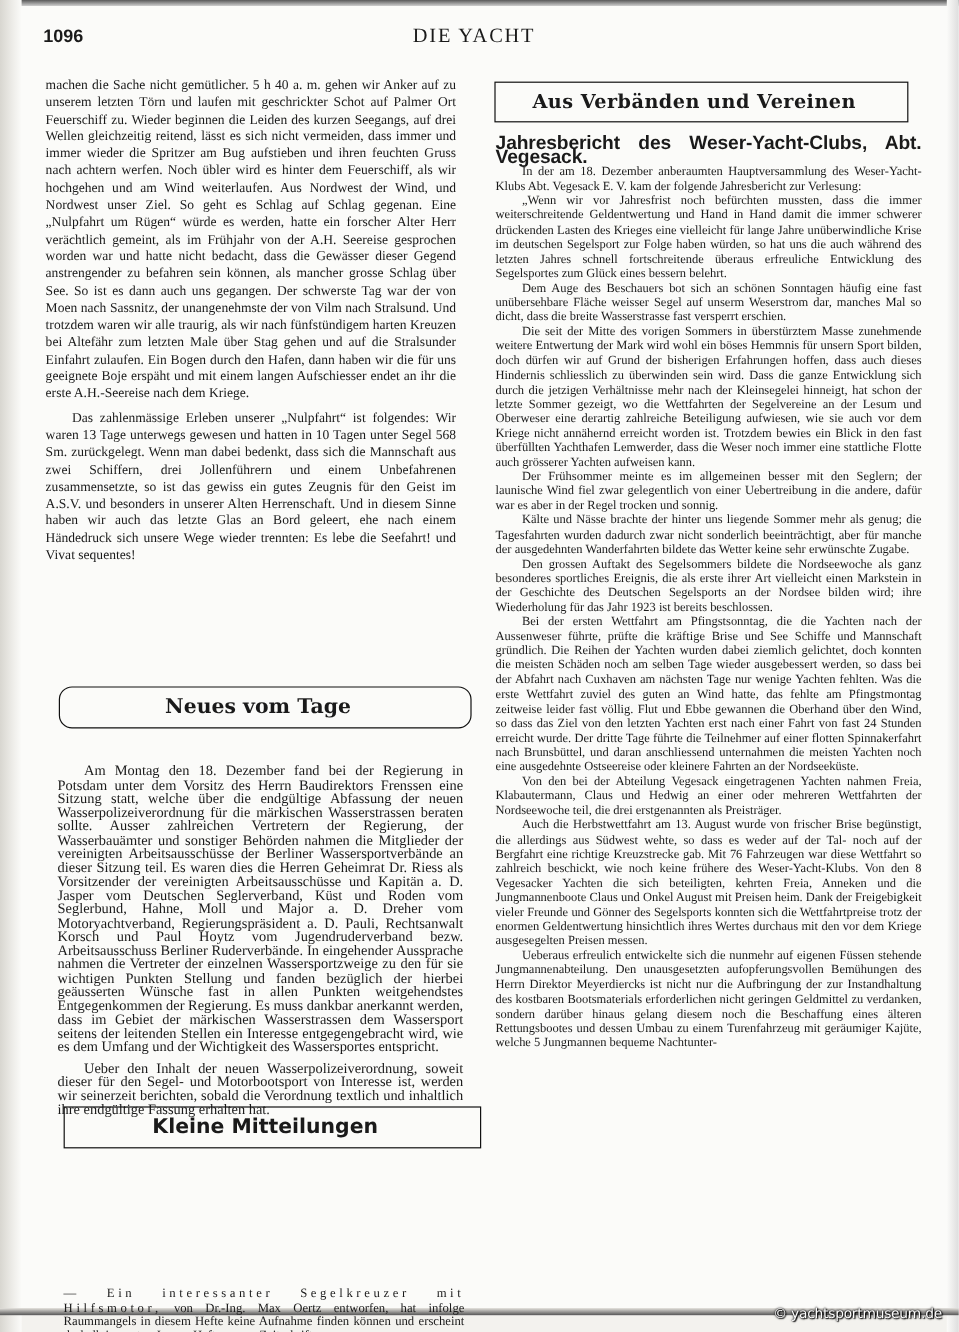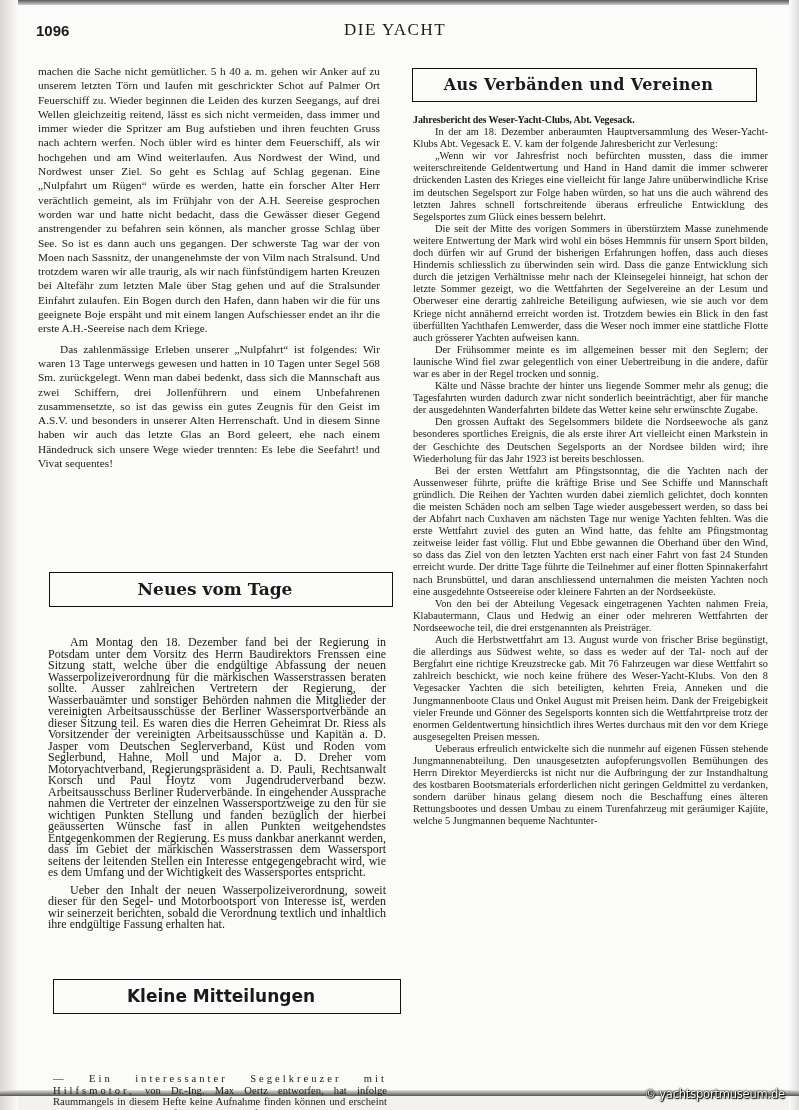--- a/index.html
+++ b/index.html
@@ -29,34 +29,34 @@
   .col p.indent { text-indent: 22px; }
   .col p.gap { margin-top: 6px; }
 
   .section-box {
     border: 1.5px solid #111;
     text-align: center;
     font-weight: bold;
     font-family: "DejaVu Serif", serif;
     padding: 6px 12px 7px 0;
   }
-  .box-neues { position: absolute; left: 49px; top: 572px; width: 330px; font-size: 17px; }
-  .box-kleine { position: absolute; left: 53px; top: 979px; width: 334px; font-size: 17px; font-family: "DejaVu Sans", sans-serif; }
+  .box-neues { position: absolute; left: 49px; top: 572px; width: 330px; font-size: 17px; border-radius: 11px; }
+  .box-kleine { position: absolute; left: 53px; top: 922px; width: 334px; font-size: 17px; font-family: "DejaVu Sans", sans-serif; }
   .box-aus { position: absolute; left: 412px; top: 68px; width: 331px; font-size: 16px; letter-spacing: 0.4px; }
 
   .neues-text { position: absolute; left: 48px; top: 637px; width: 338px; font-size: 12px; line-height: 11.5px; text-align: justify; }
   .neues-text p { margin: 0; text-indent: 22px; }
   .neues-text p.gap { margin-top: 6px; }
 
   .kleine-text { position: absolute; left: 53px; top: 1073px; width: 334px; font-size: 10.6px; line-height: 11.6px; text-align: justify; font-family: Liberation Serif, serif; }
   .kleine-text .spaced { letter-spacing: 3px; }
 
   .right-body { position: absolute; left: 413px; top: 114px; width: 355px; font-size: 10.4px; line-height: 12.1px; text-align: justify; }
   .right-body p { margin: 0; text-indent: 22px; }
-  .subhead { font-family: Liberation Serif, serif; font-weight: bold; font-size: 10px; margin: 0 0 5px 0; text-indent: 0 !important; letter-spacing: -0.1px; }
+  .subhead { font-family: Liberation Sans, sans-serif; font-weight: bold; font-size: 16px; margin: 0 0 5px 0; text-indent: 0 !important; letter-spacing: -0.1px; }
 
   .watermark {
     position: absolute; right: 14px; top: 1087px;
     font-family: "DejaVu Sans", sans-serif; font-size: 11.5px; color: #fff;
     text-shadow: 0 0 1px #000, 0 0 2px #000, 1px 1px 1px #000;
     letter-spacing: -0.2px;
   }
 </style>
 </head>
 <body>
@@ -84,20 +84,21 @@
   <div class="section-box box-kleine">Kleine Mitteilungen</div>
   <div class="kleine-text">
     <span class="spaced">— Ein interessanter Segelkreuzer mit Hilfsmotor,</span><span> von Dr.-Ing. Max Oertz entworfen, hat infolge Raummangels in diesem Hefte keine Aufnahme finden können und erscheint deshalb im ersten Januar-Heft unserer Zeitschrift.</span>
   </div>
 
   <div class="section-box box-aus">Aus Verbänden und Vereinen</div>
   <div class="right-body">
     <p class="subhead">Jahresbericht des Weser-Yacht-Clubs, Abt. Vegesack.</p>
     <p>In der am 18. Dezember anberaumten Hauptversammlung des Weser-Yacht-Klubs Abt. Vegesack E. V. kam der folgende Jahresbericht zur Verlesung:</p>
     <p>„Wenn wir vor Jahresfrist noch befürchten mussten, dass die immer weiterschreitende Geldentwertung und Hand in Hand damit die immer schwerer drückenden Lasten des Krieges eine vielleicht für lange Jahre unüberwindliche Krise im deutschen Segelsport zur Folge haben würden, so hat uns die auch während des letzten Jahres schnell fortschreitende überaus erfreuliche Entwicklung des Segelsportes zum Glück eines bessern belehrt.</p>
+    <p>Dem Auge des Beschauers bot sich an schönen Sonntagen häufig eine fast unübersehbare Fläche weisser Segel auf unserm Weserstrom dar, manches Mal so dicht, dass die breite Wasserstrasse fast versperrt erschien.</p>
     <p>Die seit der Mitte des vorigen Sommers in überstürztem Masse zunehmende weitere Entwertung der Mark wird wohl ein böses Hemmnis für unsern Sport bilden, doch dürfen wir auf Grund der bisherigen Erfahrungen hoffen, dass auch dieses Hindernis schliesslich zu überwinden sein wird. Dass die ganze Entwicklung sich durch die jetzigen Verhältnisse mehr nach der Kleinsegelei hinneigt, hat schon der letzte Sommer gezeigt, wo die Wettfahrten der Segelvereine an der Lesum und Oberweser eine derartig zahlreiche Beteiligung aufwiesen, wie sie auch vor dem Kriege nicht annähernd erreicht worden ist. Trotzdem bewies ein Blick in den fast überfüllten Yachthafen Lemwerder, dass die Weser noch immer eine stattliche Flotte auch grösserer Yachten aufweisen kann.</p>
     <p>Der Frühsommer meinte es im allgemeinen besser mit den Seglern; der launische Wind fiel zwar gelegentlich von einer Uebertreibung in die andere, dafür war es aber in der Regel trocken und sonnig.</p>
     <p>Kälte und Nässe brachte der hinter uns liegende Sommer mehr als genug; die Tagesfahrten wurden dadurch zwar nicht sonderlich beeinträchtigt, aber für manche der ausgedehnten Wanderfahrten bildete das Wetter keine sehr erwünschte Zugabe.</p>
     <p>Den grossen Auftakt des Segelsommers bildete die Nordseewoche als ganz besonderes sportliches Ereignis, die als erste ihrer Art vielleicht einen Markstein in der Geschichte des Deutschen Segelsports an der Nordsee bilden wird; ihre Wiederholung für das Jahr 1923 ist bereits beschlossen.</p>
     <p>Bei der ersten Wettfahrt am Pfingstsonntag, die die Yachten nach der Aussenweser führte, prüfte die kräftige Brise und See Schiffe und Mannschaft gründlich. Die Reihen der Yachten wurden dabei ziemlich gelichtet, doch konnten die meisten Schäden noch am selben Tage wieder ausgebessert werden, so dass bei der Abfahrt nach Cuxhaven am nächsten Tage nur wenige Yachten fehlten. Was die erste Wettfahrt zuviel des guten an Wind hatte, das fehlte am Pfingstmontag zeitweise leider fast völlig. Flut und Ebbe gewannen die Oberhand über den Wind, so dass das Ziel von den letzten Yachten erst nach einer Fahrt von fast 24 Stunden erreicht wurde. Der dritte Tage führte die Teilnehmer auf einer flotten Spinnakerfahrt nach Brunsbüttel, und daran anschliessend unternahmen die meisten Yachten noch eine ausgedehnte Ostseereise oder kleinere Fahrten an der Nordseeküste.</p>
     <p>Von den bei der Abteilung Vegesack eingetragenen Yachten nahmen Freia, Klabautermann, Claus und Hedwig an einer oder mehreren Wettfahrten der Nordseewoche teil, die drei erstgenannten als Preisträger.</p>
     <p>Auch die Herbstwettfahrt am 13. August wurde von frischer Brise begünstigt, die allerdings aus Südwest wehte, so dass es weder auf der Tal- noch auf der Bergfahrt eine richtige Kreuzstrecke gab. Mit 76 Fahrzeugen war diese Wettfahrt so zahlreich beschickt, wie noch keine frühere des Weser-Yacht-Klubs. Von den 8 Vegesacker Yachten die sich beteiligten, kehrten Freia, Anneken und die Jungmannenboote Claus und Onkel August mit Preisen heim. Dank der Freigebigkeit vieler Freunde und Gönner des Segelsports konnten sich die Wettfahrtpreise trotz der enormen Geldentwertung hinsichtlich ihres Wertes durchaus mit den vor dem Kriege ausgesegelten Preisen messen.</p>
     <p>Ueberaus erfreulich entwickelte sich die nunmehr auf eigenen Füssen stehende Jungmannenabteilung. Den unausgesetzten aufopferungsvollen Bemühungen des Herrn Direktor Meyerdiercks ist nicht nur die Aufbringung der zur Instandhaltung des kostbaren Bootsmaterials erforderlichen nicht geringen Geldmittel zu verdanken, sondern darüber hinaus gelang diesem noch die Beschaffung eines älteren Rettungsbootes und dessen Umbau zu einem Turenfahrzeug mit geräumiger Kajüte, welche 5 Jungmannen bequeme Nachtunter-</p>
   </div>
 

